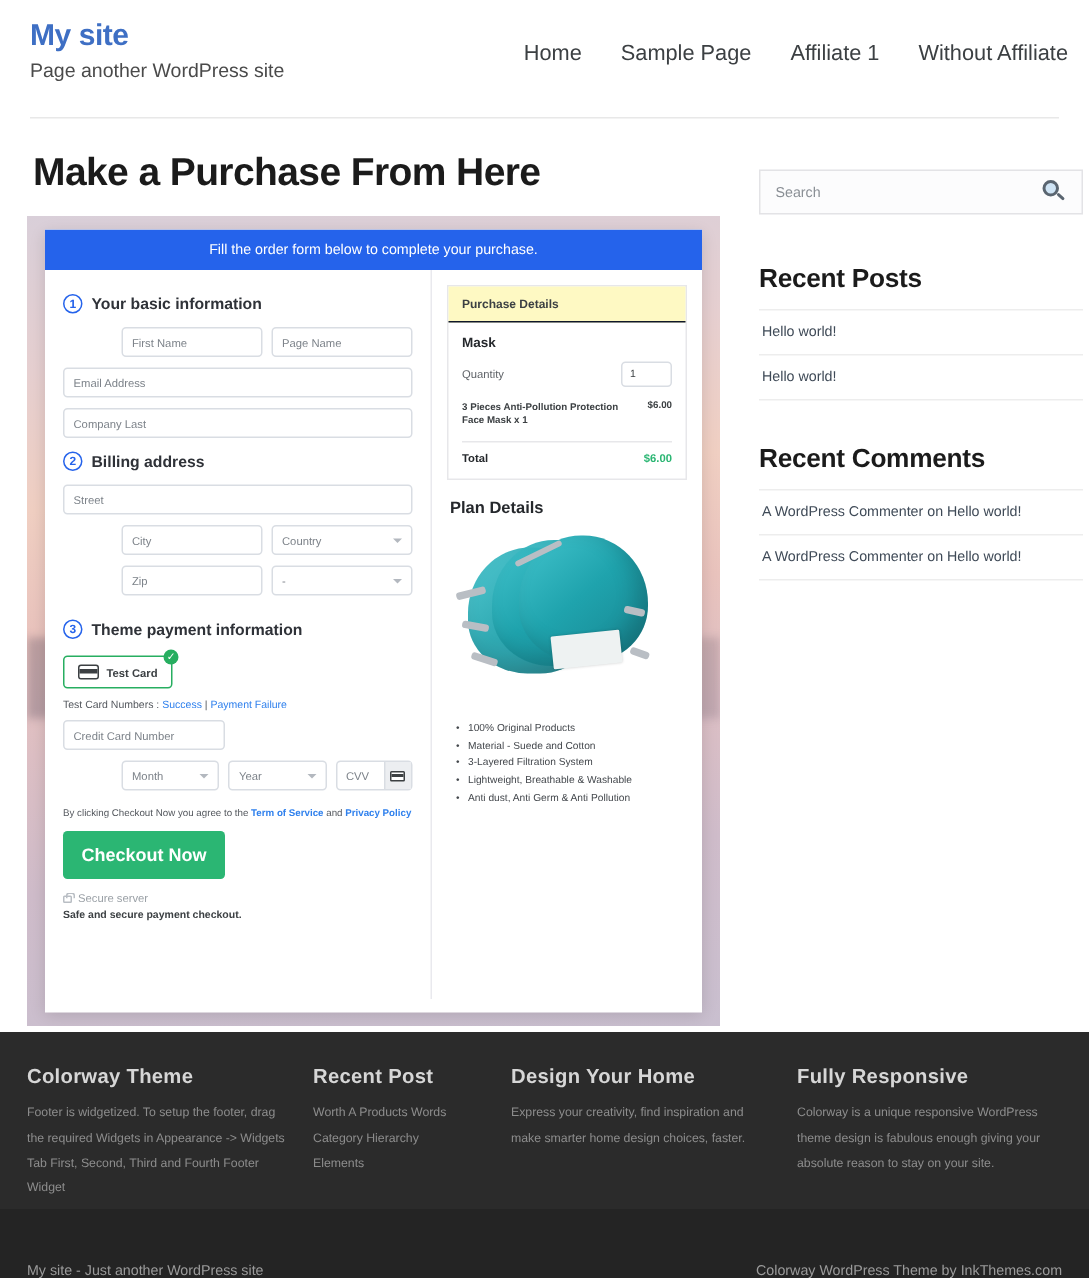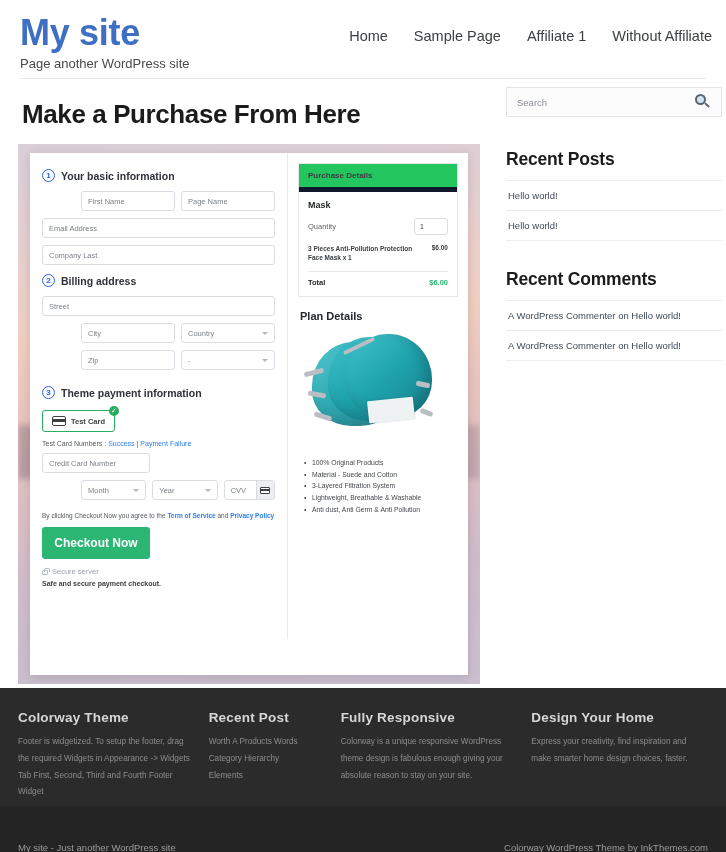--- a/index.html
+++ b/index.html
@@ -10,21 +10,21 @@
     overflow: hidden;
   }
 
   
   .site-header {
     padding: 14px 20px 0 20px;
     height: 78px;
     position: relative;
   }
   .brand-title {
-    font-size: 36px;
+    font-size: 20px;
     font-weight: bold;
     color: #3e6fc4;
     line-height: 1.05;
     letter-spacing: -0.3px;
   }
   .brand-tagline {
     font-size: 13px;
     color: #4a4a4a;
     margin-top: 4px;
   }
@@ -203,23 +203,23 @@
   .lock-glyph::before {
     content:""; position:absolute; left:1px; top:-3px;
     width:4px; height:3px; border:1px solid #b9bec4; border-bottom:none;
     border-radius:2px 2px 0 0;
   }
   .safe-note { font-size: 7px; color: #3c4043; font-weight: 600; }
 
   
   .pd-panel { border: 1px solid #e7e7ea; background:#fff; }
   .pd-head {
-    background: #22c55e; padding: 7px 9px;
+    background: #fef9c3; padding: 7px 9px;
     font-size: 8px; font-weight: 700; color: #3c4043;
-    border-bottom: 5px solid #0f172a;
+    border-bottom: 1px solid #0f172a;
   }
   .pd-body { padding: 8px 9px 9px 9px; }
   .pd-product { font-size: 9px; font-weight: 700; color: #25282c; margin-bottom: 8px; }
   .pd-qty-row { display: flex; align-items: center; justify-content: space-between; margin-bottom: 9px; }
   .pd-qty-label { font-size: 7.5px; color: #5f6368; }
   .pd-qty-box {
     width: 34px; height: 17px; border: 1px solid #d9dde3; border-radius: 3px;
     font-size: 7px; color: #3c4043; display: flex; align-items: center; padding-left: 5px;
   }
   .pd-line { display: flex; justify-content: space-between; gap: 6px; font-size: 6.5px; color: #3c4043; font-weight: 600; }
@@ -257,20 +257,21 @@
   .feat-list li::before {
     content: "•"; position: absolute; left: 0; color: #44484d;
   }
 
   
   .search-box {
     border: 1px solid #e3e3e6; background: #fcfcfd;
     height: 30px; display: flex; align-items: center;
     padding: 0 10px; justify-content: space-between;
     margin-bottom: 32px;
+    margin-top: 26px;
   }
   .search-ph { font-size: 9.5px; color: #8a8f95; }
   .magnifier { width: 16px; height: 16px; position: relative; }
   .magnifier .lens {
     position: absolute; left: 0; top: 0; width: 11px; height: 11px;
     border: 2px solid #5a6570; border-radius: 50%; background: #cfe4f5;
   }
   .magnifier .handle {
     position: absolute; left: 9px; top: 10px; width: 6px; height: 2.4px;
     background: #5a6570; transform: rotate(42deg); border-radius: 1px;
@@ -326,20 +327,21 @@
 <div class="header-rule"></div>
 
 <div class="page-wrap">
 
   <div class="content-col">
     <h1 class="page-title">Make a Purchase From Here</h1>
 
     <div class="screenshot-frame">
       <div class="checkout-card">
 
+        <div class="order-banner">Fill the order form below to complete your purchase.</div>
 
         <div class="checkout-body">
 
           <div class="form-col">
 
             <div class="step-head">
               <span class="step-num">1</span>
               <span class="step-label">Your basic information</span>
             </div>
             <div class="row2">
@@ -500,25 +502,25 @@
   </div>
   <div class="fcol" style="flex:0 0 118px;">
     <div class="fcol-title">Recent Post</div>
     <ul class="fcol-list">
       <li>Worth A Products Words</li>
       <li>Category Hierarchy</li>
       <li>Elements</li>
     </ul>
   </div>
   <div class="fcol">
+    <div class="fcol-title">Design Your Home</div>
+    <div class="fcol-text">Express your creativity, find inspiration and make smarter home design choices, faster.</div>
+  </div>
+  <div class="fcol">
     <div class="fcol-title">Fully Responsive</div>
     <div class="fcol-text">Colorway is a unique responsive WordPress theme design is fabulous enough giving your absolute reason to stay on your site.</div>
-  </div>
-  <div class="fcol">
-    <div class="fcol-title">Design Your Home</div>
-    <div class="fcol-text">Express your creativity, find inspiration and make smarter home design choices, faster.</div>
   </div>
 </div>
 
 <div class="bottom-bar">
   <span class="bottom-text">My site - Just another WordPress site</span>
   <span class="bottom-text">Colorway WordPress Theme by InkThemes.com</span>
 </div>
 
 </body></html>

